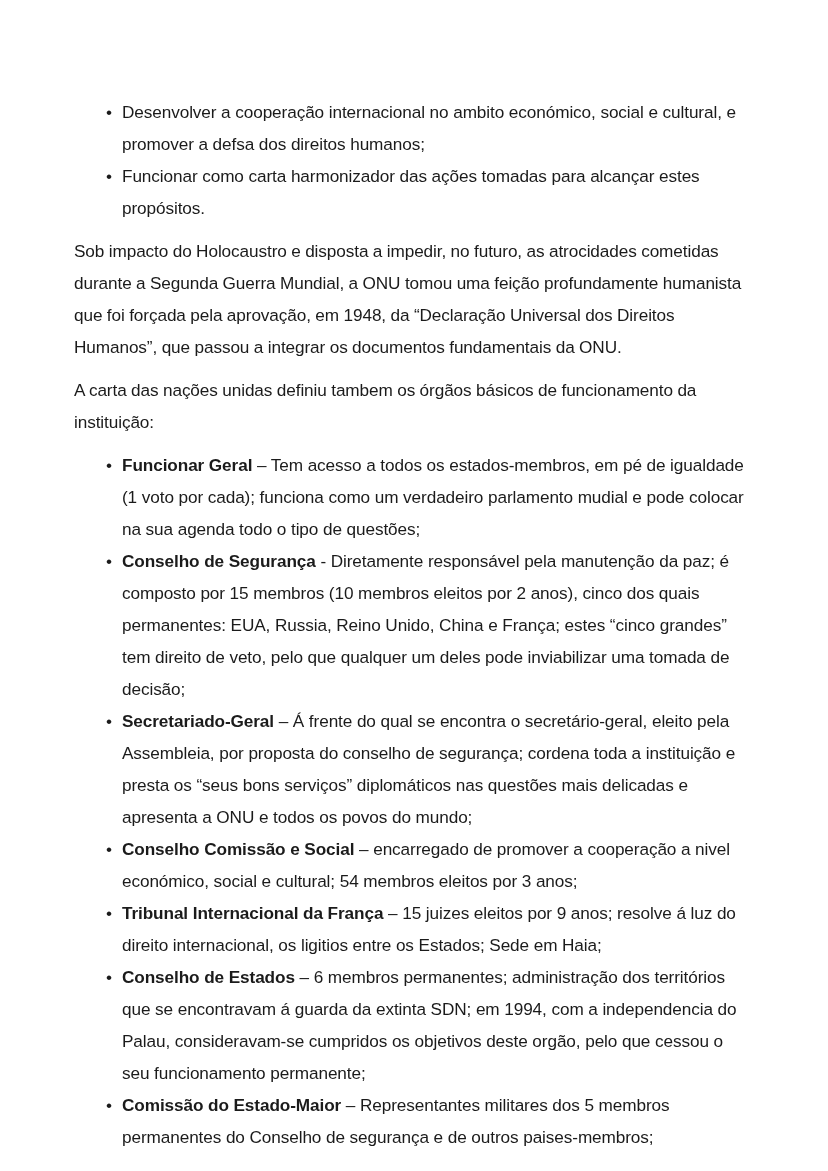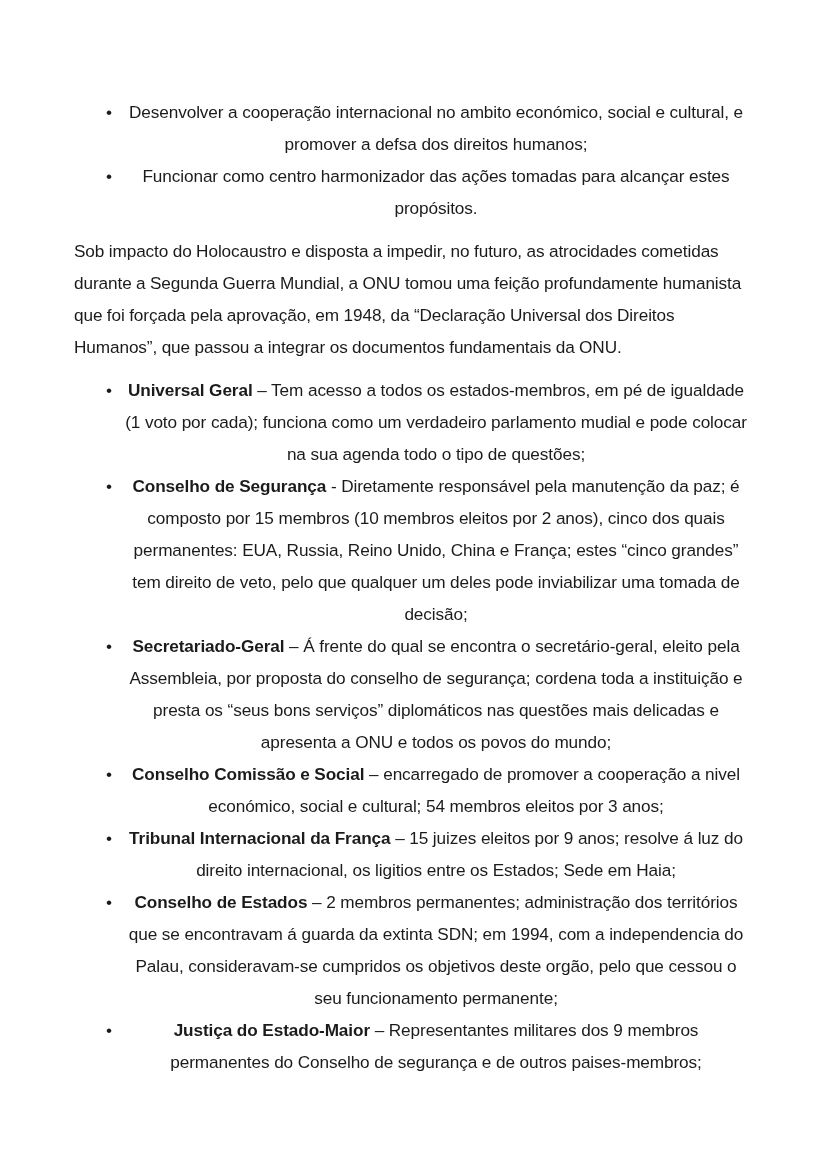--- a/index.html
+++ b/index.html
@@ -57,21 +57,20 @@
     left: 28px;
     top: 0;
     width: 14px;
     line-height: 32px;
     font-size: 17.2px;
     text-align: center;
     color: #1b1b1b;
   }
   ul.bullets > li .li-text {
     display: block;
-    text-align: center;
   }
   .term {
     font-weight: 700;
   }
 
   
   .first-list {
     margin-top: 0;
   }
 </style>
@@ -81,52 +80,53 @@
 <div class="page">
   <div class="doc-body">
 
     <ul class="bullets first-list">
       <li>
         <span class="bullet-dot">•</span>
         <span class="li-text">Desenvolver a cooperação internacional no ambito económico, social e cultural, e promover a defsa dos direitos humanos;</span>
       </li>
       <li>
         <span class="bullet-dot">•</span>
-        <span class="li-text">Funcionar como centro harmonizador das ações tomadas para alcançar estes propósitos.</span>
+        <span class="li-text">Funcionar como carta harmonizador das ações tomadas para alcançar estes propósitos.</span>
       </li>
     </ul>
 
     <p class="para">Sob impacto do Holocaustro e disposta a impedir, no futuro, as atrocidades cometidas durante a Segunda Guerra Mundial, a ONU tomou uma feição profundamente humanista que foi forçada pela aprovação, em 1948, da “Declaração Universal dos Direitos Humanos”, que passou a integrar os documentos fundamentais da ONU.</p>
 
+    <p class="para">A carta das nações unidas definiu tambem os órgãos básicos de funcionamento da instituição:</p>
 
     <ul class="bullets">
       <li>
         <span class="bullet-dot">•</span>
-        <span class="li-text"><span class="term">Universal Geral</span><span> – </span><span>Tem acesso a todos os estados-membros, em pé de igualdade (1 voto por cada); funciona como um verdadeiro parlamento mudial e pode colocar na sua agenda todo o tipo de questões;</span></span>
+        <span class="li-text"><span class="term">Funcionar Geral</span><span> – </span><span>Tem acesso a todos os estados-membros, em pé de igualdade (1 voto por cada); funciona como um verdadeiro parlamento mudial e pode colocar na sua agenda todo o tipo de questões;</span></span>
       </li>
       <li>
         <span class="bullet-dot">•</span>
         <span class="li-text"><span class="term">Conselho de Segurança</span><span> - </span><span>Diretamente responsável pela manutenção da paz; é composto por 15 membros (10 membros eleitos por 2 anos), cinco dos quais permanentes: EUA, Russia, Reino Unido, China e França; estes “cinco grandes” tem direito de veto, pelo que qualquer um deles pode inviabilizar uma tomada de decisão;</span></span>
       </li>
       <li>
         <span class="bullet-dot">•</span>
         <span class="li-text"><span class="term">Secretariado-Geral</span><span> – </span><span>Á frente do qual se encontra o secretário-geral, eleito pela Assembleia, por proposta do conselho de segurança; cordena toda a instituição e presta os “seus bons serviços” diplomáticos nas questões mais delicadas e apresenta a ONU e todos os povos do mundo;</span></span>
       </li>
       <li>
         <span class="bullet-dot">•</span>
         <span class="li-text"><span class="term">Conselho Comissão e Social</span><span> – </span><span>encarregado de promover a cooperação a nivel económico, social e cultural; 54 membros eleitos por 3 anos;</span></span>
       </li>
       <li>
         <span class="bullet-dot">•</span>
         <span class="li-text"><span class="term">Tribunal Internacional da França</span><span> – </span><span>15 juizes eleitos por 9 anos; resolve á luz do direito internacional, os ligitios entre os Estados; Sede em Haia;</span></span>
       </li>
       <li>
         <span class="bullet-dot">•</span>
-        <span class="li-text"><span class="term">Conselho de Estados</span><span> – </span><span>2 membros permanentes; administração dos territórios que se encontravam á guarda da extinta SDN; em 1994, com a independencia do Palau, consideravam-se cumpridos os objetivos deste orgão, pelo que cessou o seu funcionamento permanente;</span></span>
+        <span class="li-text"><span class="term">Conselho de Estados</span><span> – </span><span>6 membros permanentes; administração dos territórios que se encontravam á guarda da extinta SDN; em 1994, com a independencia do Palau, consideravam-se cumpridos os objetivos deste orgão, pelo que cessou o seu funcionamento permanente;</span></span>
       </li>
       <li>
         <span class="bullet-dot">•</span>
-        <span class="li-text"><span class="term">Justiça do Estado-Maior</span><span> – </span><span>Representantes militares dos 9 membros permanentes do Conselho de segurança e de outros paises-membros;</span></span>
+        <span class="li-text"><span class="term">Comissão do Estado-Maior</span><span> – </span><span>Representantes militares dos 5 membros permanentes do Conselho de segurança e de outros paises-membros;</span></span>
       </li>
     </ul>
 
   </div>
 </div>
 
 </body></html>

